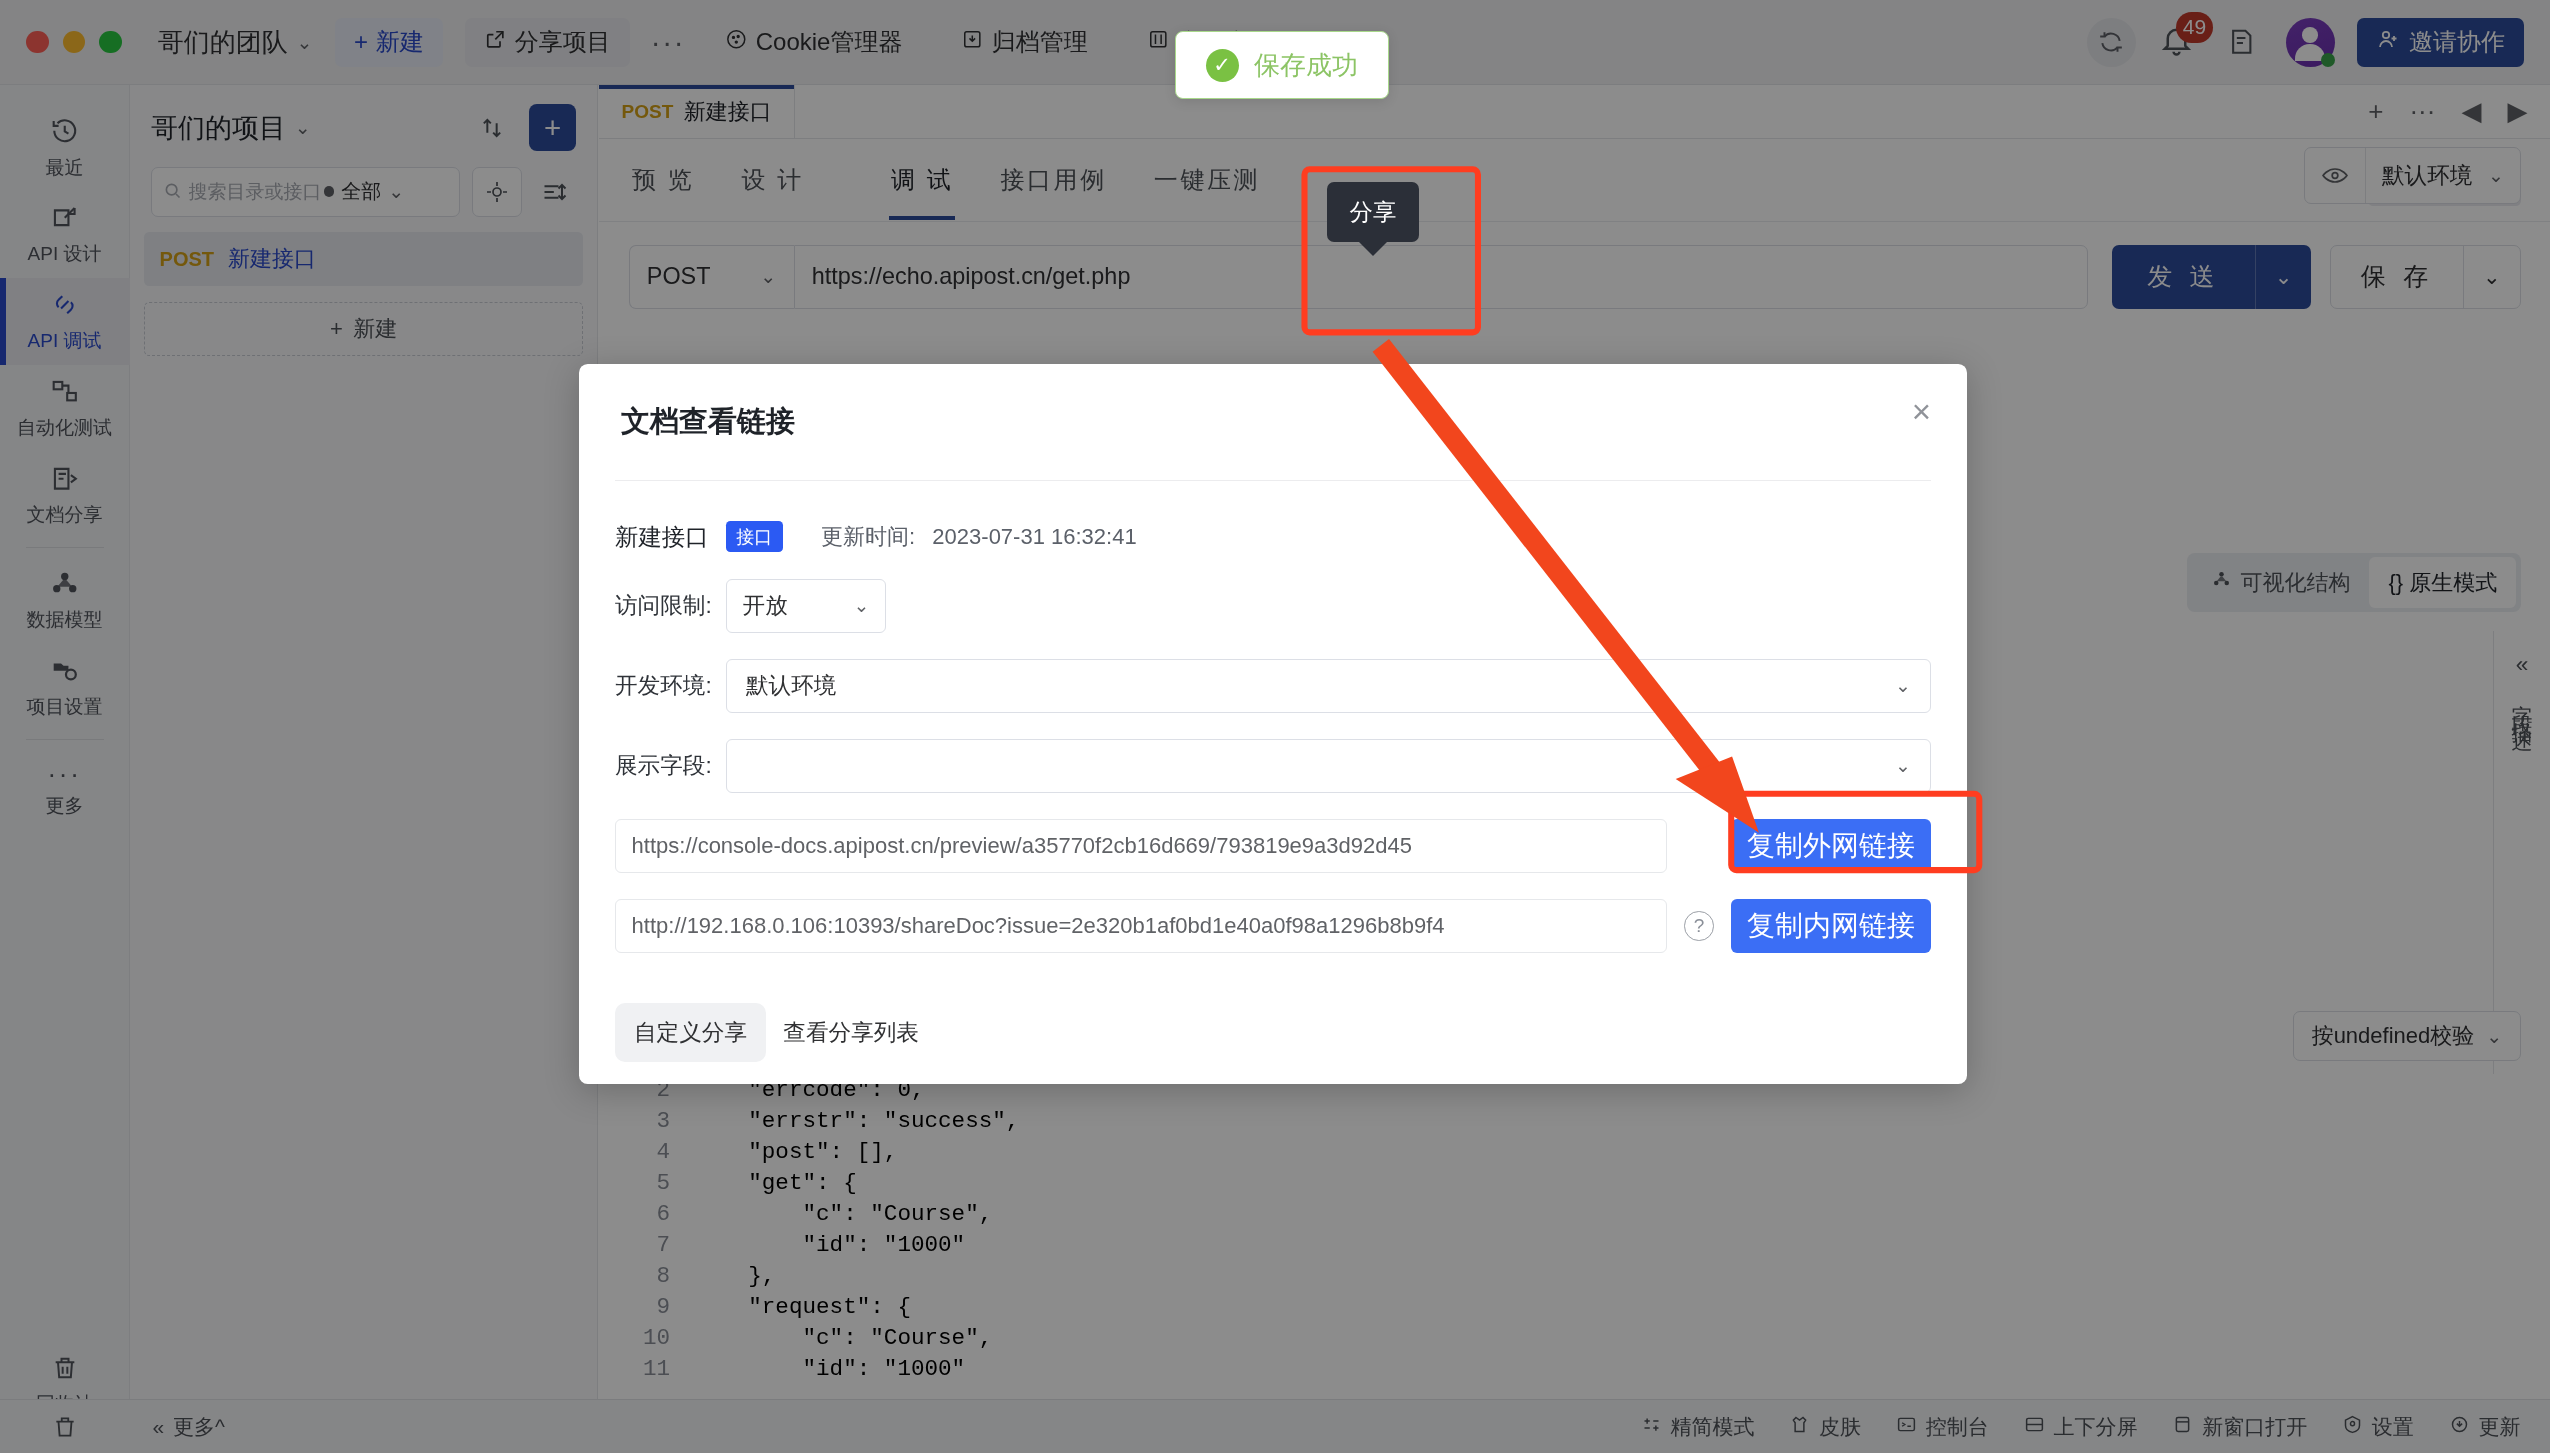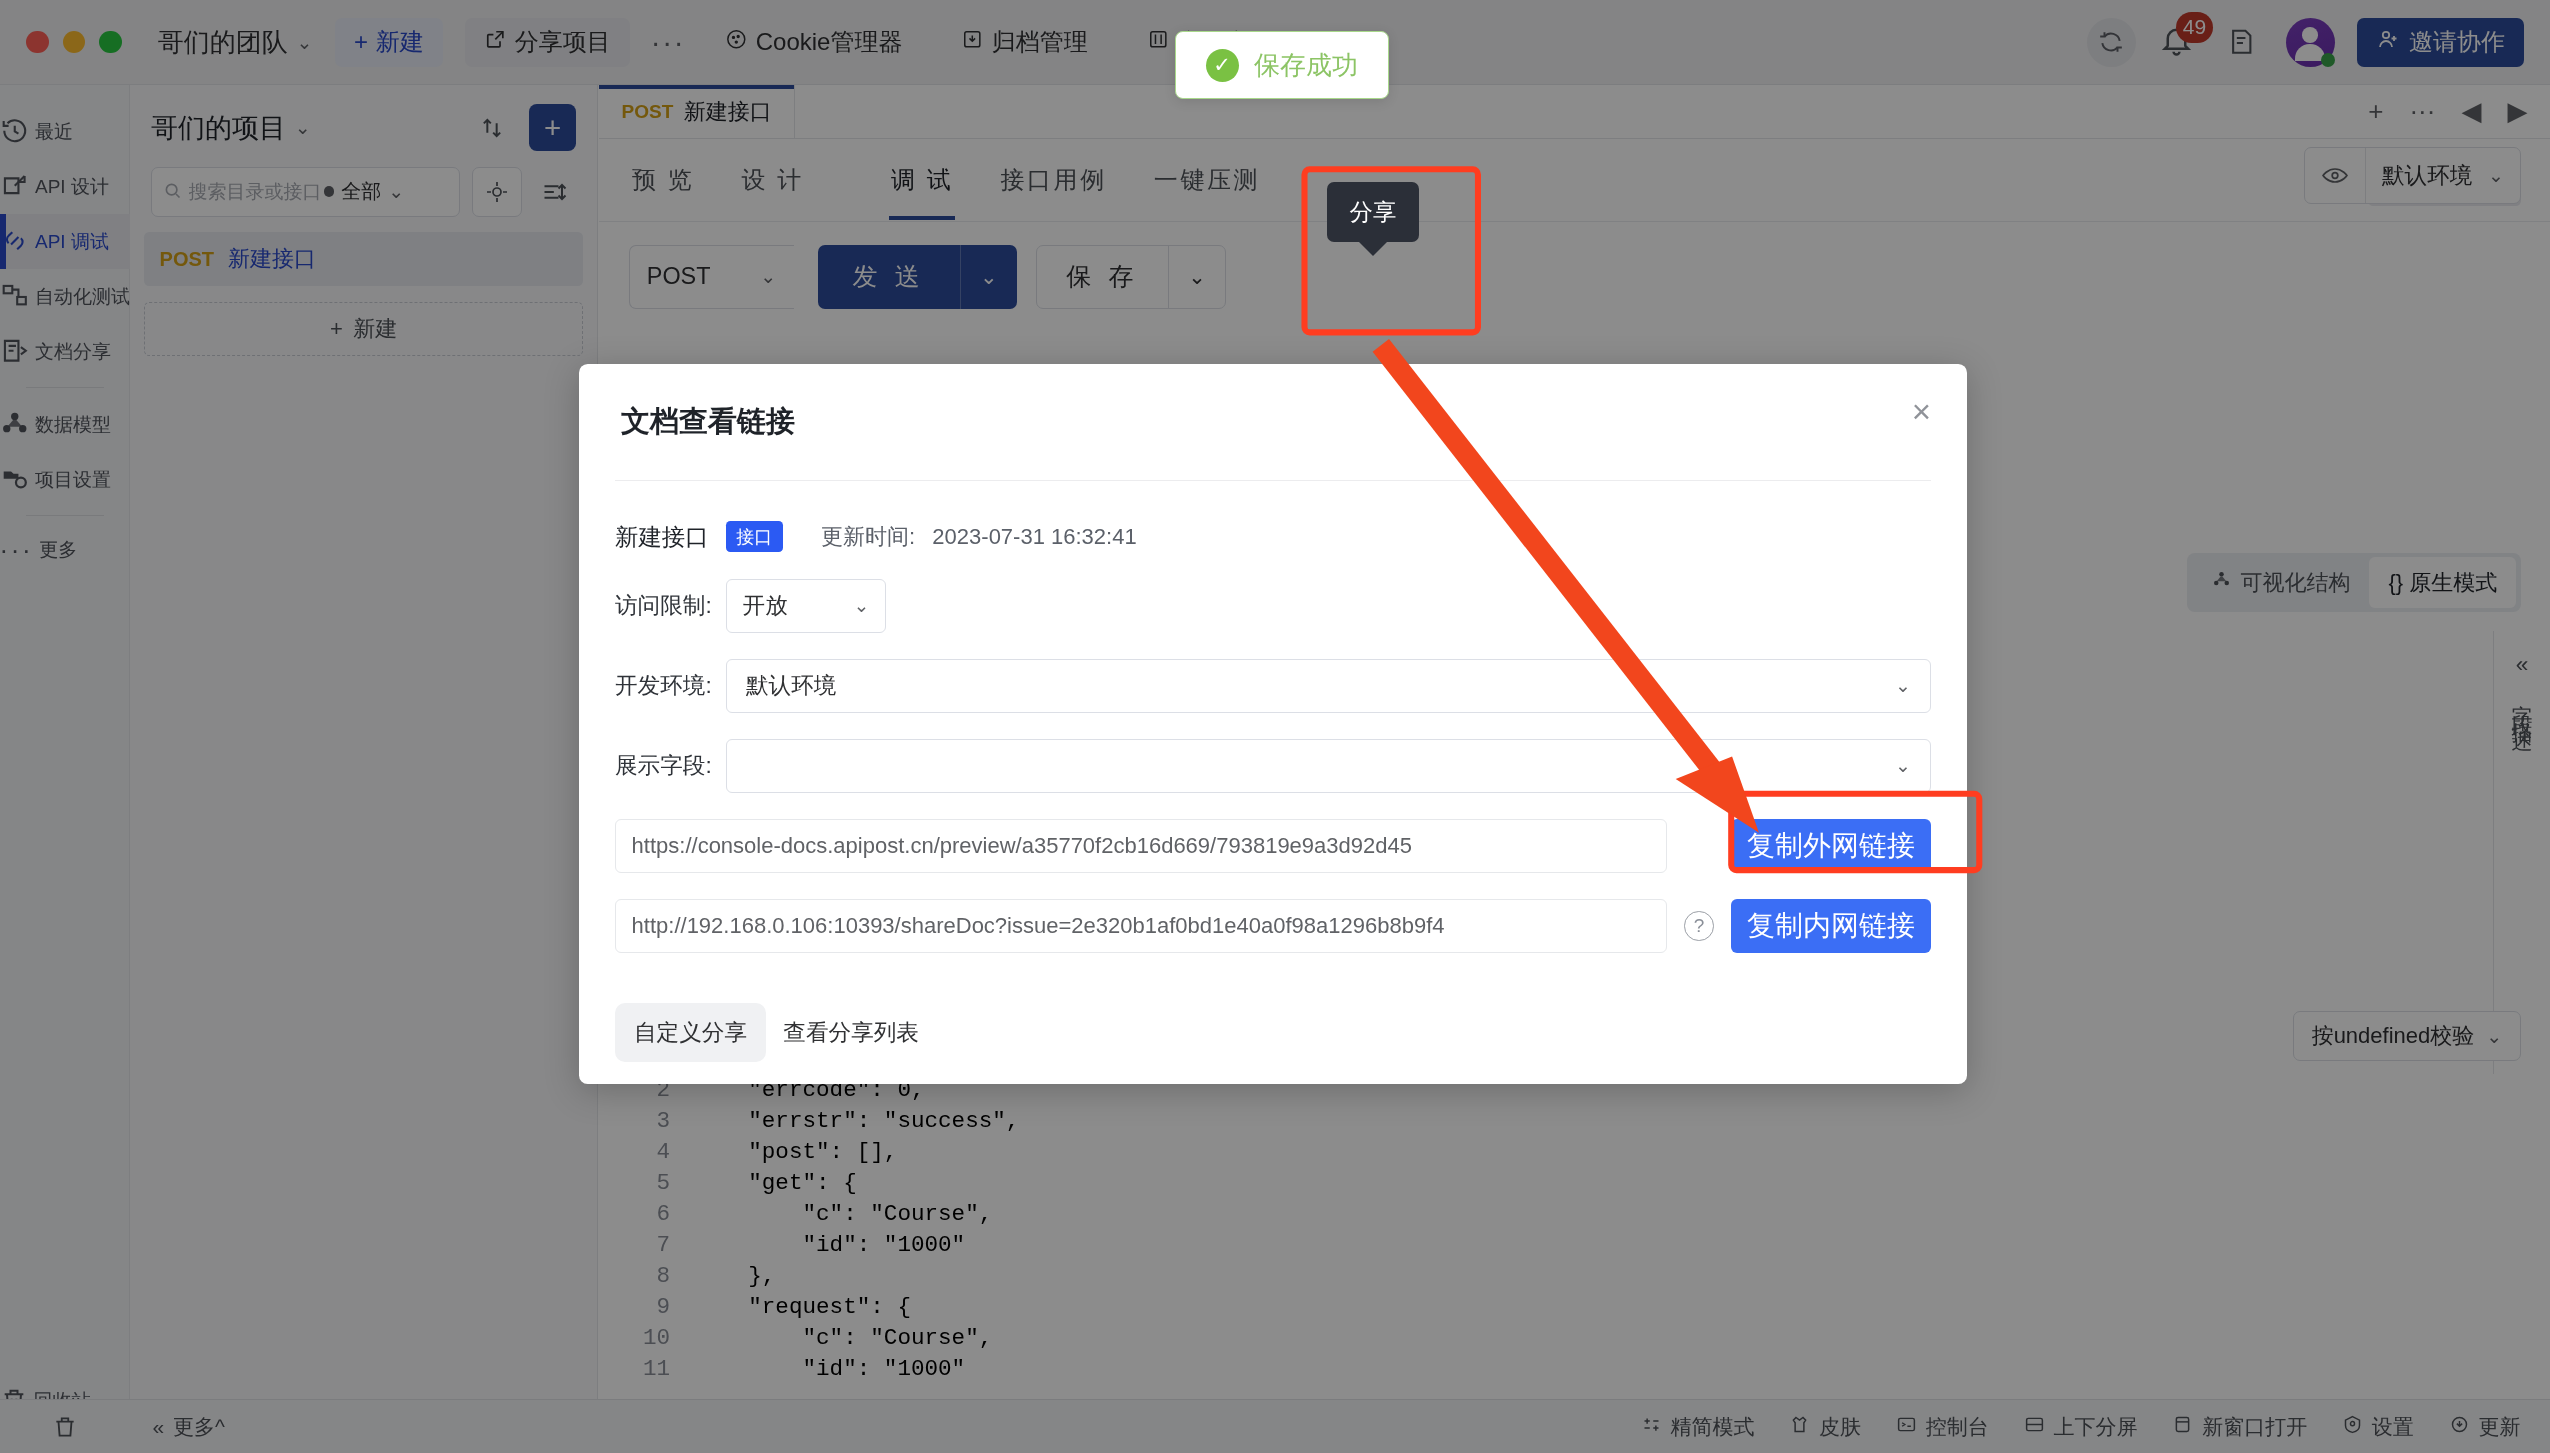--- a/index.html
+++ b/index.html
@@ -79,21 +79,21 @@
     display: flex; align-items: center; gap: 8.7px; cursor: pointer;
   }
 
   
   .rail {
     position: absolute; top: 85px; left: 0; width: 130px; bottom: 0;
     background: #f3f4f6; border-right: 0.9px solid #e4e6ea;
     display: flex; flex-direction: column; align-items: center; padding-top: 19px;
   }
   .rail-item {
-    width: 130px; padding: 12px 0 10.4px; display: flex; flex-direction: row;
+    width: 130px; padding: 12px 0 10.4px; display: flex; flex-direction: column;
     align-items: center; gap: 6px; cursor: pointer; position: relative;
   }
   .rail-item .lbl { font-size: 19px; color: #50545c; white-space: nowrap; }
   .rail-item.active { background: #e9eaee; }
   .rail-item.active .lbl { color: #2b4acb; }
   .rail-item.active::before {
     content:''; position:absolute; left:0; top:0; bottom:0; width:6px; background:#2b4acb;
   }
   .rail-sep { width: 78px; height: 0.9px; background: #dcdee2; margin: 8.7px 0; }
   .rail-bottom { margin-top: auto; margin-bottom: 26px; }
@@ -613,20 +613,21 @@
           <span>分享文档</span>
         </div>
       </div>
     </div>
 
     <div class="url-row">
       <div class="method-sel">
         <span>POST</span>
         <span class="chev">⌄</span>
       </div>
+      <div class="url-input">https://echo.apipost.cn/get.php</div>
       <div class="send-btn">
         <span class="t">发 送</span>
         <span class="d">⌄</span>
       </div>
       <div class="save-btn">
         <span class="t">保 存</span>
         <span class="d">⌄</span>
       </div>
     </div>
 

